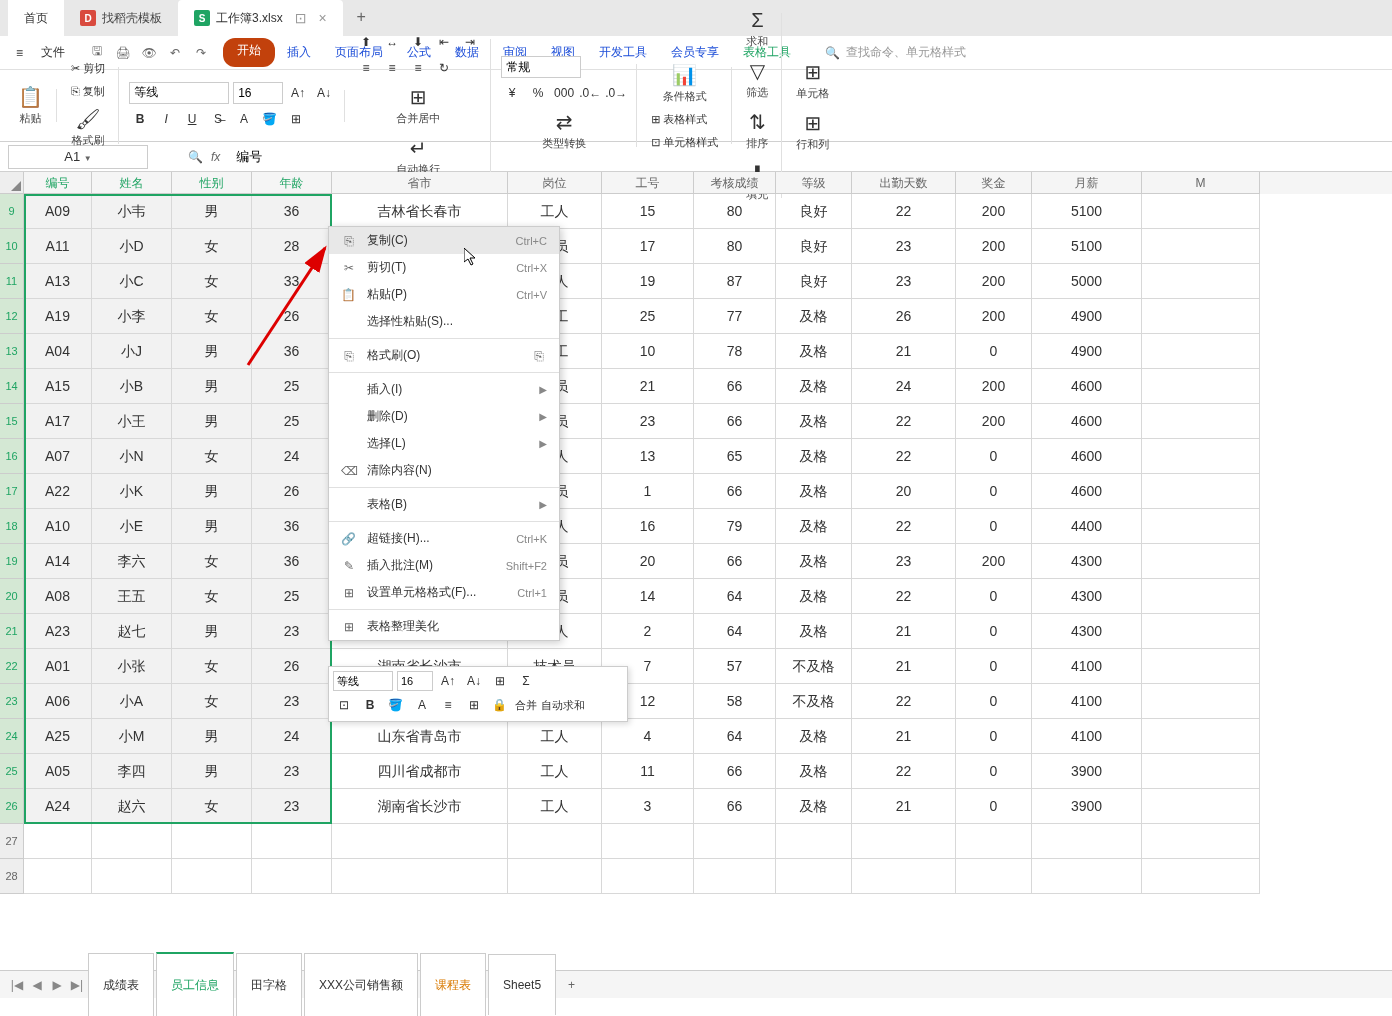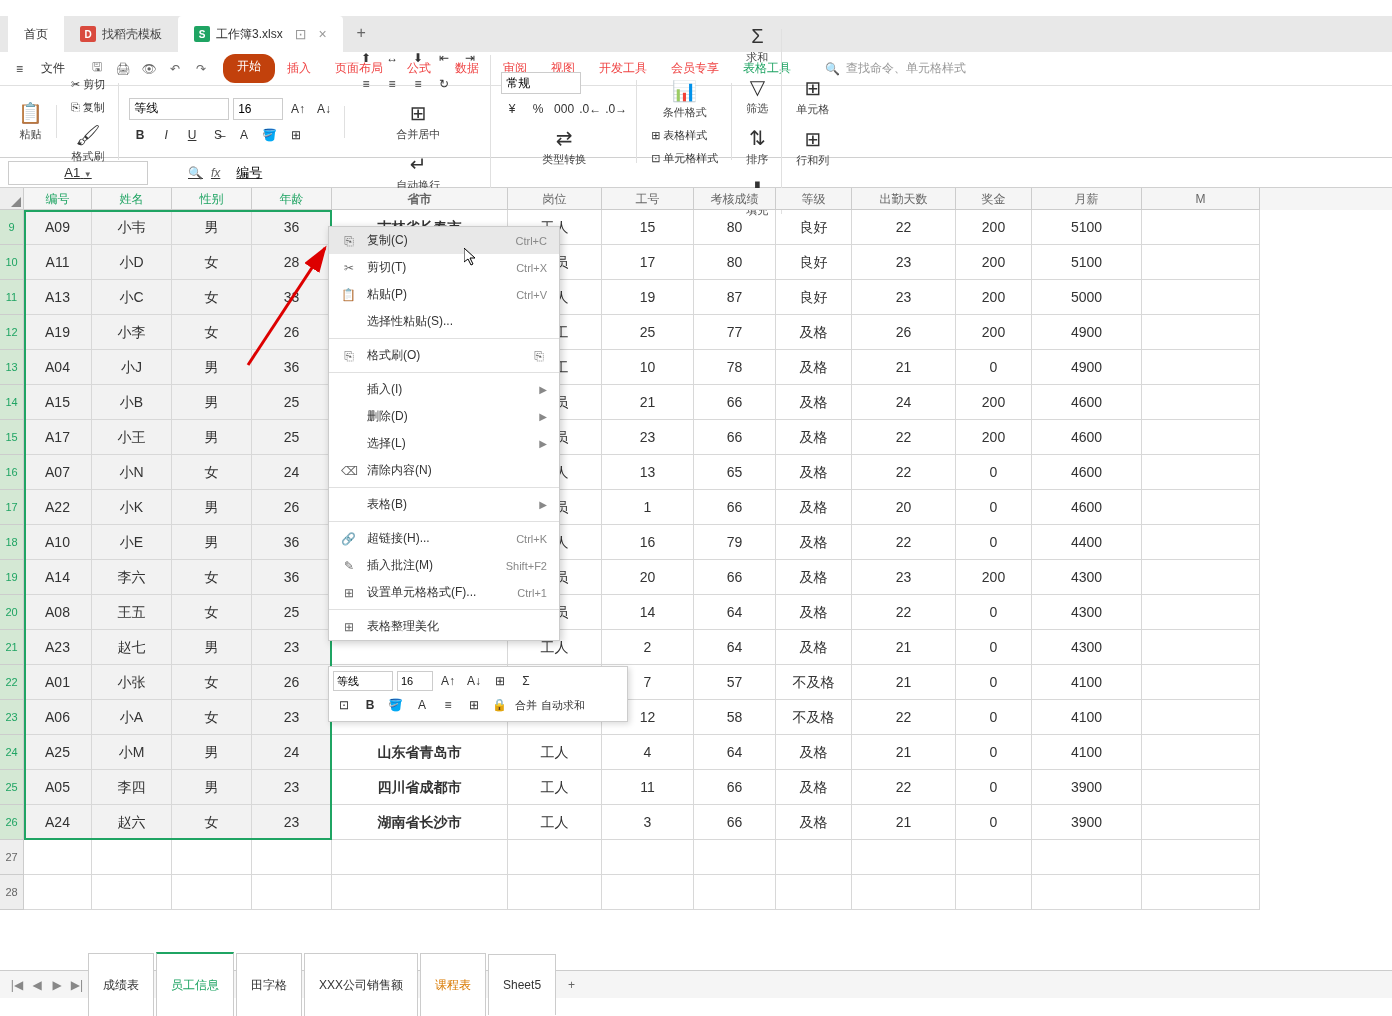--- a/index.html
+++ b/index.html
@@ -1,35 +1,35 @@
 <!DOCTYPE html>
 <html><head>
 <meta charset="utf-8">
 <style>
 * { margin: 0; padding: 0; box-sizing: border-box; font-family: "Microsoft YaHei", Arial, sans-serif; }
 body { background: #fff; font-size: 12px; color: #333; overflow: hidden; width: 1392px; height: 1016px; position: relative; }
 
 
-.top-tabs { height: 36px; background: #e8e8e8; display: flex; align-items: flex-start; padding-left: 8px; margin-top: 16px; }
+.top-tabs { height: 36px; background: #e8e8e8; display: flex; align-items: flex-start; padding-left: 8px; }
 .top-tab { padding: 8px 16px; display: flex; align-items: center; gap: 6px; height: 36px; }
 .top-tab.home { background: #fff; font-weight: 500; }
 .top-tab.template { color: #444; }
 .top-tab.file { background: #fff; border-radius: 4px 4px 0 0; }
 .tab-icon-red { width: 16px; height: 16px; background: #d94a3e; border-radius: 2px; display: inline-flex; align-items: center; justify-content: center; color: #fff; font-size: 10px; font-weight: bold; }
 .tab-icon-green { width: 16px; height: 16px; background: #1fa463; border-radius: 2px; display: inline-flex; align-items: center; justify-content: center; color: #fff; font-size: 10px; font-weight: bold; }
 .tab-close { margin-left: 6px; color: #999; font-size: 14px; }
 .tab-add { padding: 8px 14px; color: #666; font-size: 16px; }
 
 
 .menu-bar { height: 34px; display: flex; align-items: center; padding-left: 10px; gap: 2px; border-bottom: 1px solid #e0e0e0; }
 .menu-hamburger { padding: 4px 6px; }
 .menu-file { padding: 4px 10px; }
 .quick-icons { display: flex; gap: 6px; padding: 0 10px; align-items: center; }
 .quick-icon { width: 20px; height: 20px; display: flex; align-items: center; justify-content: center; color: #666; }
-.menu-item { padding: 6px 12px; color: #ef4444; cursor: pointer; }
+.menu-item { padding: 6px 12px; color: #1d4ed8; cursor: pointer; }
 .menu-item.active { background: #c2410c; color: #fff; border-radius: 12px; padding: 4px 14px; }
 .menu-item.green { color: #1fa463; }
 .search-box { margin-left: 20px; display: flex; align-items: center; gap: 6px; color: #999; }
 
 
 .ribbon { height: 72px; border-bottom: 1px solid #d0d0d0; display: flex; align-items: center; padding: 0 8px; gap: 8px; }
 .ribbon-group { display: flex; flex-direction: column; align-items: center; padding: 0 6px; gap: 2px; position: relative; }
 .ribbon-group::after { content: ''; position: absolute; right: -4px; top: 8px; bottom: 8px; width: 1px; background: #e0e0e0; }
 .ribbon-group:last-child::after { display: none; }
 .ribbon-btn-lg { display: flex; flex-direction: column; align-items: center; gap: 2px; padding: 4px; }
@@ -37,21 +37,21 @@
 .ribbon-btn-lg .label { font-size: 11px; color: #444; }
 .ribbon-row { display: flex; align-items: center; gap: 4px; }
 .ribbon-col { display: flex; flex-direction: column; gap: 4px; }
 .ribbon-sm { padding: 2px 4px; font-size: 11px; display: flex; align-items: center; gap: 3px; }
 .font-select { width: 100px; height: 22px; border: 1px solid #ccc; padding: 0 4px; font-size: 12px; }
 .size-select { width: 50px; height: 22px; border: 1px solid #ccc; padding: 0 4px; font-size: 12px; }
 .fmt-btn { width: 22px; height: 22px; display: flex; align-items: center; justify-content: center; border: 1px solid transparent; }
 .dropdown-arrow { font-size: 8px; color: #666; }
 
 
-.ref-bar { height: 30px; display: flex; align-items: center; border-bottom: 1px solid #d0d0d0; text-decoration: underline; }
+.ref-bar { height: 30px; display: flex; align-items: center; border-bottom: 1px solid #d0d0d0; }
 .cell-ref { width: 140px; height: 24px; border: 1px solid #ccc; margin-left: 8px; text-align: center; padding-top: 3px; font-size: 13px; }
 .fx-area { display: flex; align-items: center; gap: 8px; margin-left: 40px; }
 .fx-label { font-style: italic; color: #666; }
 .formula-input { border: none; outline: none; font-size: 13px; padding-left: 8px; }
 
 
 .sheet { position: relative; }
 .col-headers { display: flex; height: 22px; background: #f5f5f5; }
 .row-header-spacer { width: 24px; border-right: 1px solid #ccc; border-bottom: 1px solid #ccc; background: #eee; position: relative; }
 .row-header-spacer::after { content: ''; position: absolute; right: 2px; bottom: 2px; border: 5px solid transparent; border-right-color: #888; border-bottom-color: #888; }
@@ -91,21 +91,21 @@
 
 .sheet-tabs { position: absolute; bottom: 18px; left: 0; right: 0; height: 28px; display: flex; align-items: center; background: #f5f5f5; border-top: 1px solid #ccc; padding-left: 8px; gap: 2px; }
 .nav-btn { width: 18px; height: 18px; display: flex; align-items: center; justify-content: center; color: #888; }
 .sheet-tab { padding: 23px 14px; background: #fff; border: 1px solid #ccc; border-bottom: none; font-size: 12px; }
 .sheet-tab.active { color: #1fa463; border-top: 2px solid #1fa463; }
 .sheet-tab.orange { color: #d97a00; }
 .sheet-add { padding: 5px 10px; color: #666; }
 
 
 .cw-a { width: 68px; } .cw-b { width: 80px; } .cw-c { width: 80px; } .cw-d { width: 80px; }
-.cw-e { width: 176px; font-weight: bold; } .cw-f { width: 94px; } .cw-g { width: 92px; } .cw-h { width: 82px; }
+.cw-e { width: 176px; } .cw-f { width: 94px; } .cw-g { width: 92px; } .cw-h { width: 82px; }
 .cw-i { width: 76px; } .cw-j { width: 104px; } .cw-k { width: 76px; } .cw-l { width: 110px; }
 .cw-m { width: 118px; }
 </style>
 </head>
 <body>
 
 <div class="top-tabs">
   <div class="top-tab home">
       <span>首页</span>
     </div>

